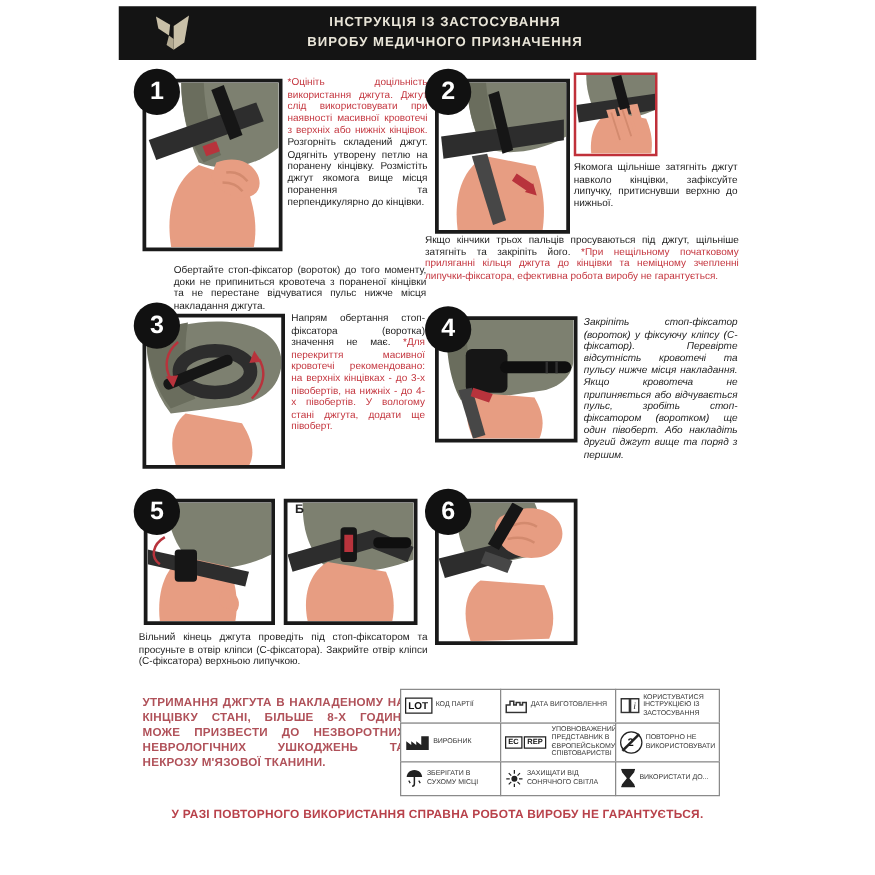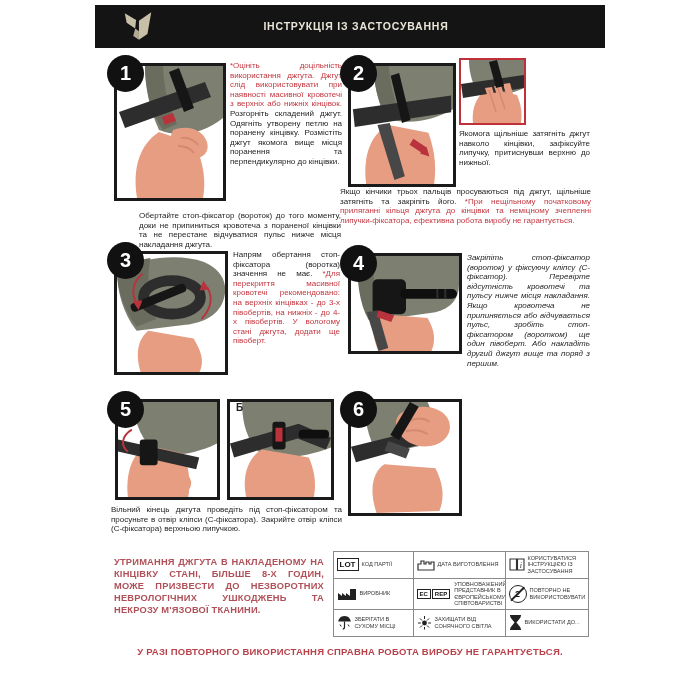--- a/index.html
+++ b/index.html
@@ -27,21 +27,21 @@
   .txt{font-size:8px;line-height:1.2;text-align:justify;color:#1d1d1d;letter-spacing:0;}
   .red{color:#c4363f;}
   .panel-label{position:absolute;z-index:5;font-size:10px;font-weight:bold;color:#222;}
 
   
   .warn{font-size:9.3px;font-weight:bold;line-height:1.3;color:#b05159;text-align:justify;letter-spacing:.2px;}
   .reuse{width:510px;text-align:center;font-size:9.5px;font-weight:bold;color:#b8414a;letter-spacing:.2px;}
   .footnote{font-size:8px;color:#c4444c;margin-top:37px;}
 
   
-  .symtable{left:333px;top:551px;width:255px;display:grid;grid-template-rows:27px 31px 27px;}
+  .symtable{left:320px;top:551px;width:255px;display:grid;grid-template-rows:27px 31px 27px;}
   .sym-row{display:grid;grid-template-columns:80px 92px 83px;}
   .sym-cell{border:1px solid #8a8a8a;margin:-0.5px;display:flex;align-items:center;gap:3px;
             padding:2px 3px;background:#fff;overflow:hidden;}
   .sym-label{font-size:5.6px;line-height:1.15;color:#383838;letter-spacing:0;}
   .sym-ico{flex:0 0 auto;display:flex;align-items:center;justify-content:center;}
   .lot-box{border:1.5px solid #222;font-weight:bold;font-size:8px;padding:1px 2px;color:#111;}
   .ecrep .bx{border:1.2px solid #222;font-weight:bold;font-size:6px;padding:1px 2px;color:#111;margin-right:1px;}
   .noreuse{position:relative;width:16px;height:16px;border:1.4px solid #222;border-radius:50%;
            font-size:9px;font-weight:bold;color:#111;display:flex;align-items:center;justify-content:center;}
   .noreuse::after{content:"";position:absolute;left:-2px;top:7px;width:19px;height:1.6px;background:#222;
@@ -57,20 +57,21 @@
 <div id="page">
 
   <div class="abs hdr">
     <svg class="hdr-logo" viewBox="0 0 36 34">
       <path fill="#c8bfa7" d="M4 3l12 7-1 9-9-6z"></path>
       <path fill="#c8bfa7" d="M32 2L19 11v20l9-6z"></path>
       <path fill="#b3aa92" d="M15 19l4 3v9l-6-4z"></path>
     </svg>
     <div class="hdr-title">
       <div>ІНСТРУКЦІЯ ІЗ ЗАСТОСУВАННЯ</div>
+      <div>ВИРОБУ МЕДИЧНОГО ПРИЗНАЧЕННЯ</div>
     </div>
   </div>
 
   <div class="abs num" style="left:107px;top:55px;">
       <span>1</span>
     </div>
   <div class="abs imgbox" style="left:114px;top:63px;width:112px;height:138px;">
     <svg viewBox="0 0 106 132" preserveAspectRatio="none">
       <path class="cl" d="M28 0h78v52c-20 16-44 20-64 12C32 42 28 20 28 0z"></path>
       <path class="cd" d="M28 0h18c1 24 6 44 14 58l-14 6C34 48 28 22 28 0z"></path>

